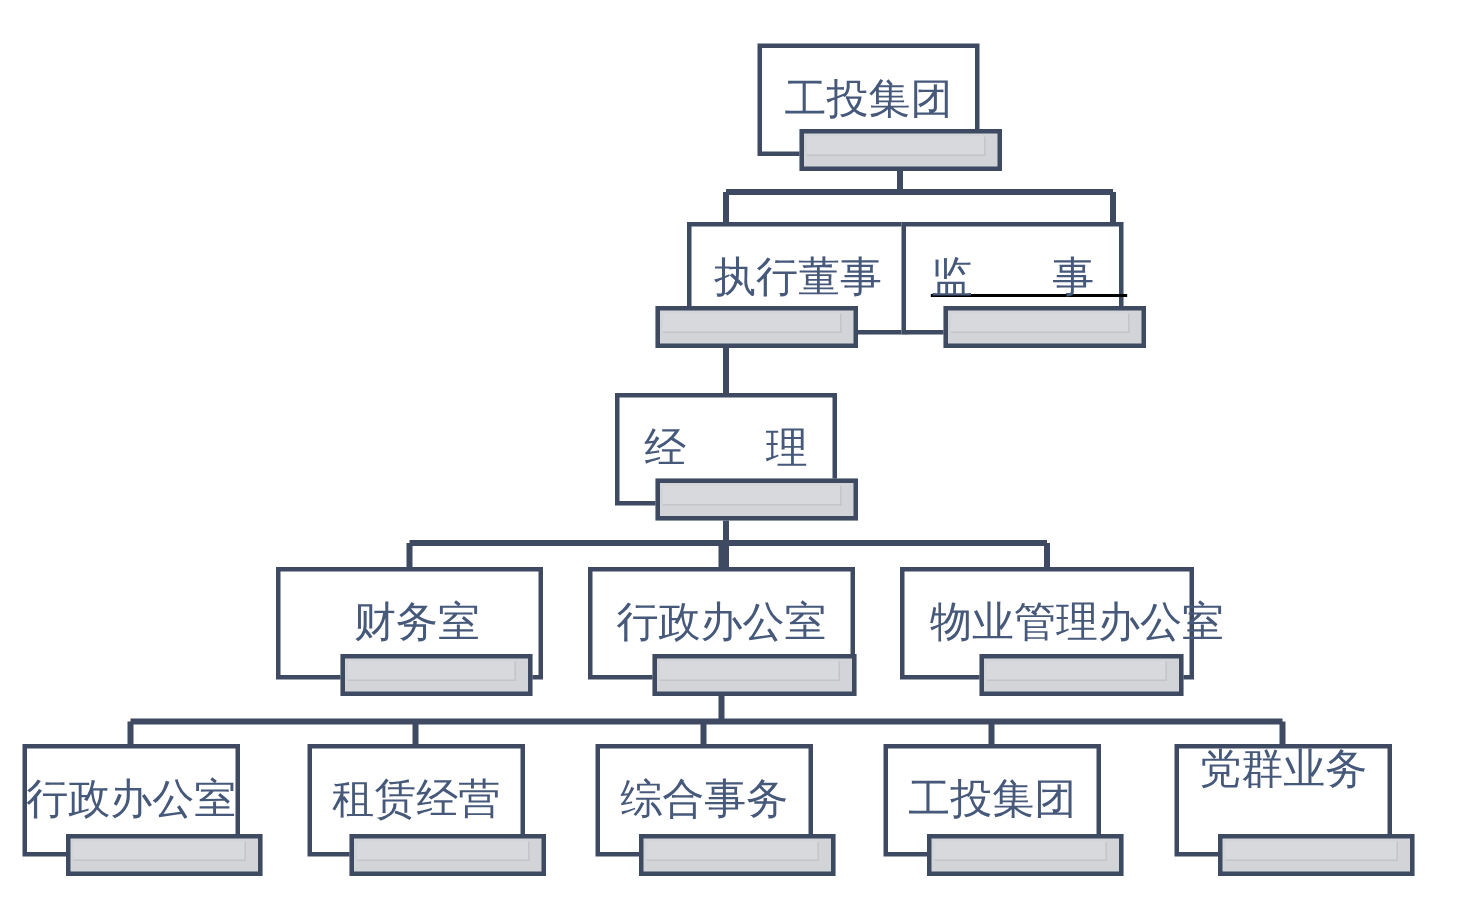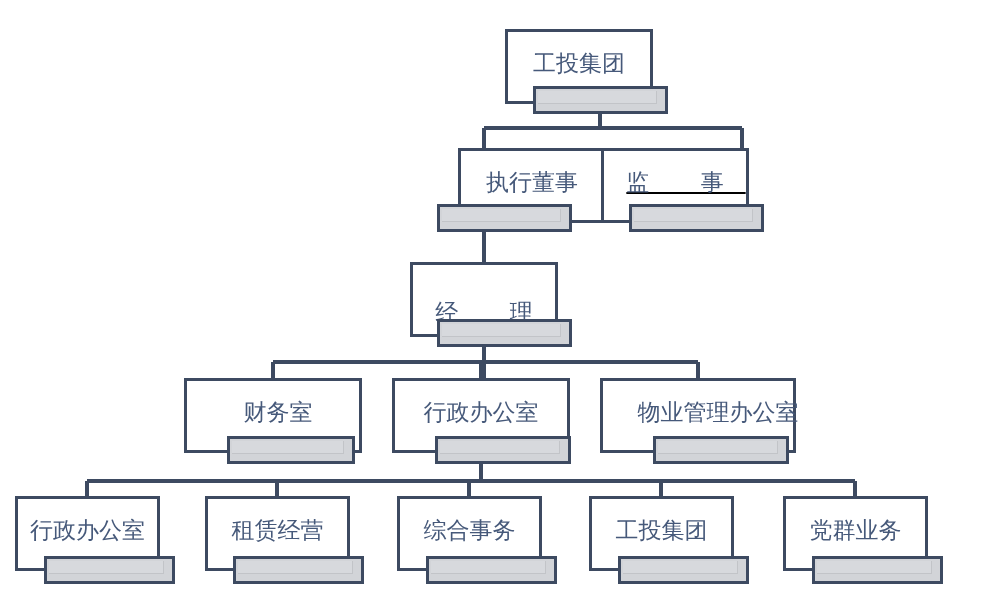--- a/index.html
+++ b/index.html
@@ -34,21 +34,21 @@
     top: 0;
     box-sizing: border-box;
     background: #ffffff;
     border: 3px solid #3d4a61;
     display: flex;
     align-items: flex-start;
     justify-content: center;
   }
   .node-label {
     color: #46597a;
-    font-size: 23px;
+    font-size: 28px;
     line-height: 1;
     white-space: nowrap;
     font-weight: 400;
     text-align: center;
   }
   .node-label.wide {
     letter-spacing: 22px;
     text-indent: 22px;
   }
   .node-shelf {
@@ -103,21 +103,21 @@
       <div class="org-node" style="left: 0px; top: 0px;">
         <div class="node-box" style="left: 601px; top: 148px; width: 148px; height: 75px; text-decoration: underline;">
           <span class="node-label wide" style="margin-top: 20px;">监  事</span>
         </div>
         <div class="node-shelf" style="left: 629px; top: 204px; width: 135px; height: 28px;">
           <div class="node-shelf-inner"></div>
         </div>
       </div>
       <div class="org-node" style="left: 0px; top: 0px;">
         <div class="node-box" style="left: 410px; top: 262px; width: 148px; height: 75px;">
-          <span class="node-label wide" style="margin-top: 36px;">经  理</span>
+          <span class="node-label wide" style="margin-top: 20px;">经  理</span>
         </div>
         <div class="node-shelf" style="left: 437px; top: 319px; width: 135px; height: 28px;">
           <div class="node-shelf-inner"></div>
         </div>
       </div>
       <div class="org-node" style="left: 0px; top: 0px;">
         <div class="node-box" style="left: 184px; top: 378px; width: 178px; height: 75px; padding-left: 10px;">
           <span class="node-label" style="margin-top: 20px;">财务室</span>
         </div>
         <div class="node-shelf" style="left: 227px; top: 436px; width: 128px; height: 28px;">
@@ -167,21 +167,21 @@
       <div class="org-node" style="left: 0px; top: 0px;">
         <div class="node-box" style="left: 589px; top: 496px; width: 145px; height: 75px;">
           <span class="node-label" style="margin-top: 20px;">工投集团</span>
         </div>
         <div class="node-shelf" style="left: 618px; top: 556px; width: 131px; height: 28px;">
           <div class="node-shelf-inner"></div>
         </div>
       </div>
       <div class="org-node" style="left: 0px; top: 0px;">
         <div class="node-box" style="left: 783px; top: 496px; width: 145px; height: 75px;">
-          <span class="node-label" style="margin-top: 20px;">党群业务</span>
+          <span class="node-label" style="">党群业务</span>
         </div>
         <div class="node-shelf" style="left: 812px; top: 556px; width: 131px; height: 28px;">
           <div class="node-shelf-inner"></div>
         </div>
       </div>
     </div>
 
 </div>
 
 </body></html>

